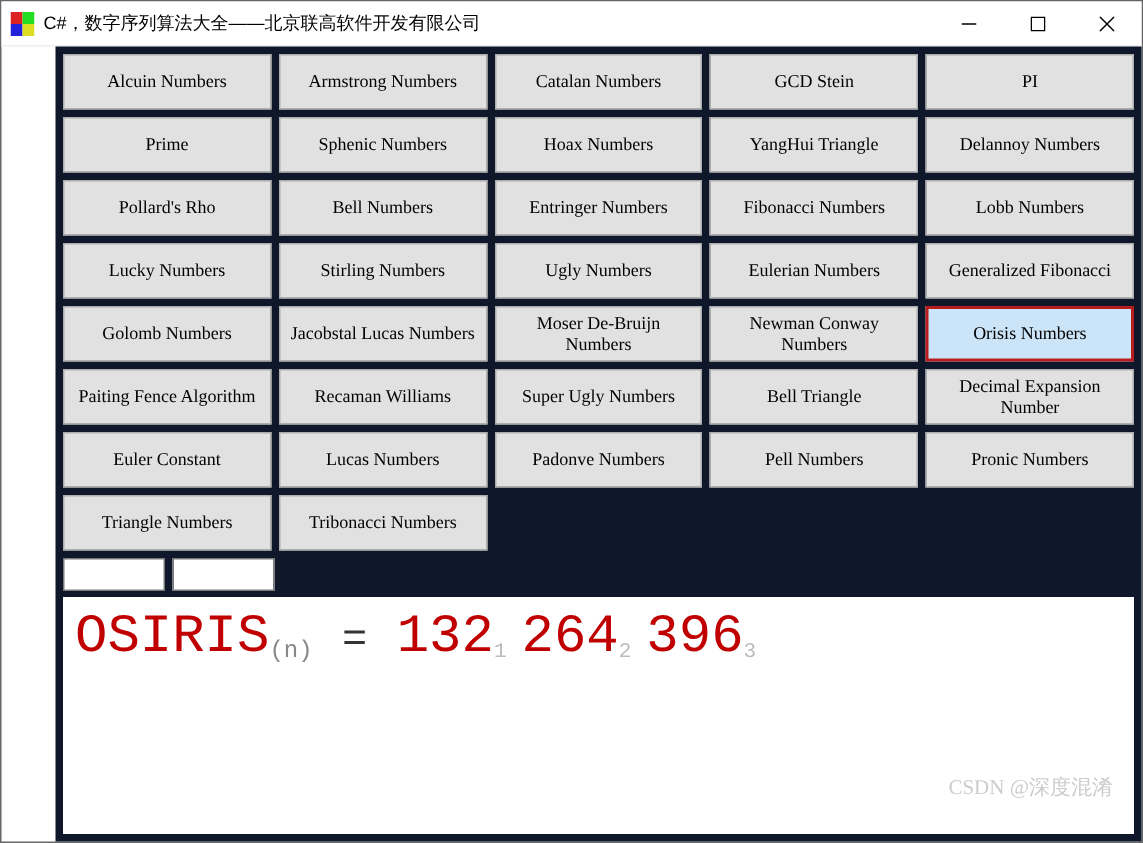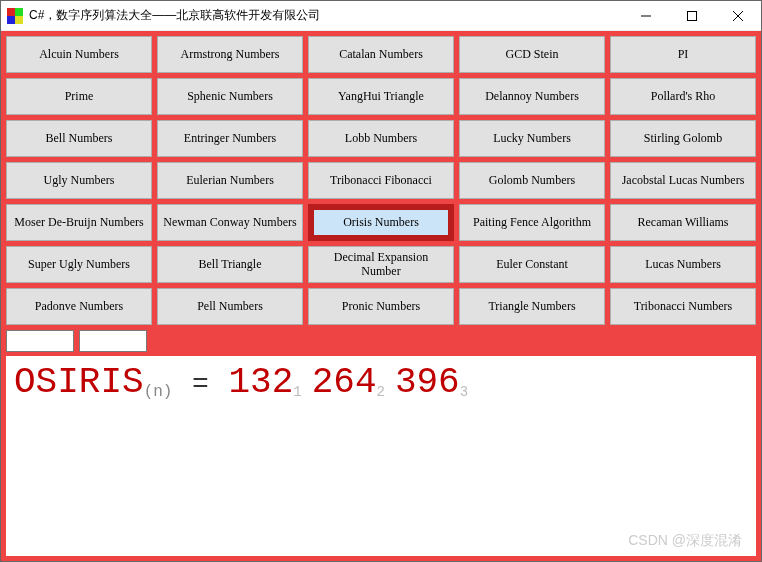--- a/index.html
+++ b/index.html
@@ -3,33 +3,33 @@
 <meta charset="utf-8">
 <style>
   * { box-sizing: border-box; margin: 0; padding: 0; }
   body { font-family: "SimSun", serif; background: #fff; width: 762px; height: 562px; overflow: hidden; }
   .window { width: 762px; height: 562px; border: 1px solid #666; background: #fff; display: flex; flex-direction: column; }
   .titlebar { height: 30px; background: #fff; display: flex; align-items: center; padding-left: 6px; border-bottom: 1px solid #eee; }
   .titlebar-icon { width: 16px; height: 16px; margin-right: 6px; display:inline-flex; }
   .title-text { font-size: 12px; flex: 1; font-family: "SimSun","Microsoft YaHei",sans-serif; }
   .win-controls { display: flex; height: 100%; }
   .win-btn { width: 46px; height: 100%; display: flex; align-items: center; justify-content: center; font-size: 12px; }
-  .client { flex: 1; background: #ef4444; padding: 5px; display: flex; flex-direction: column; }
+  .client { flex: 1; background: #0f172a; padding: 5px; display: flex; flex-direction: column; margin-left: 36px; }
   .grid { display: grid; grid-template-columns: repeat(5, 1fr); gap: 5px; }
   .btn { background: #e1e1e1; border: 1px solid #adadad; height: 37px; display: flex; align-items: center; justify-content: center; font-family: "SimSun", serif; font-size: 12px; text-align: center; padding: 2px 4px; line-height: 1.15; cursor: pointer; }
-  .btn.selected { background: #cce4f7; border: 6px solid #b91c1c; }
+  .btn.selected { background: #cce4f7; border: 2px solid #b91c1c; }
   .input-row { display: flex; gap: 5px; margin-top: 5px; }
   .txt-input { width: 68px; height: 22px; border: 1px solid #7a7a7a; background: #fff; font-size: 12px; padding: 2px 4px; }
   .output { flex: 1; background: #fff; margin-top: 4px; padding: 6px 8px 8px 8px; font-family: Consolas, "Courier New", monospace; position: relative; }
   .formula-name { color: #c00000; font-size: 36px; font-weight: 500; }
   .formula-sub { color: #888; font-size: 16px; vertical-align: sub; }
   .formula-eq { color: #333; font-size: 28px; margin: 0 10px; }
   .value { color: #c00000; font-size: 36px; font-weight: 500; }
   .value-idx { color: #bbb; font-size: 14px; vertical-align: sub; margin-right: 10px; }
-  .watermark { position: absolute; bottom: 6px; right: 14px; color: #ccc; font-size: 14px; font-family: Liberation Sans, sans-serif; }
+  .watermark { position: absolute; bottom: 22px; right: 14px; color: #ccc; font-size: 14px; font-family: Liberation Serif, serif; }
 </style>
 </head>
 <body>
 
 <div class="window">
   <div class="titlebar">
     <span class="titlebar-icon">
       <svg viewBox="0 0 16 16" width="16" height="16">
         <rect x="0" y="0" width="8" height="8" fill="#d22"></rect>
         <rect x="8" y="0" width="8" height="8" fill="#2d2"></rect>
@@ -60,31 +60,33 @@
 
   <div class="client">
     <div class="grid" id="button-grid">
         <div class="btn">Alcuin Numbers</div>
         <div class="btn">Armstrong Numbers</div>
         <div class="btn">Catalan Numbers</div>
         <div class="btn">GCD Stein</div>
         <div class="btn">PI</div>
         <div class="btn">Prime</div>
         <div class="btn">Sphenic Numbers</div>
+        <div class="btn">Hoax Numbers</div>
         <div class="btn">YangHui Triangle</div>
         <div class="btn">Delannoy Numbers</div>
         <div class="btn">Pollard's Rho</div>
         <div class="btn">Bell Numbers</div>
         <div class="btn">Entringer Numbers</div>
+        <div class="btn">Fibonacci Numbers</div>
         <div class="btn">Lobb Numbers</div>
         <div class="btn">Lucky Numbers</div>
-        <div class="btn">Stirling Golomb</div>
+        <div class="btn">Stirling Numbers</div>
         <div class="btn">Ugly Numbers</div>
         <div class="btn">Eulerian Numbers</div>
-        <div class="btn">Tribonacci Fibonacci</div>
+        <div class="btn">Generalized Fibonacci</div>
         <div class="btn">Golomb Numbers</div>
         <div class="btn">Jacobstal Lucas Numbers</div>
         <div class="btn">Moser De-Bruijn Numbers</div>
         <div class="btn">Newman Conway Numbers</div>
         <div class="btn selected">Orisis Numbers</div>
         <div class="btn">Paiting Fence Algorithm</div>
         <div class="btn">Recaman Williams</div>
         <div class="btn">Super Ugly Numbers</div>
         <div class="btn">Bell Triangle</div>
         <div class="btn">Decimal Expansion Number</div>

